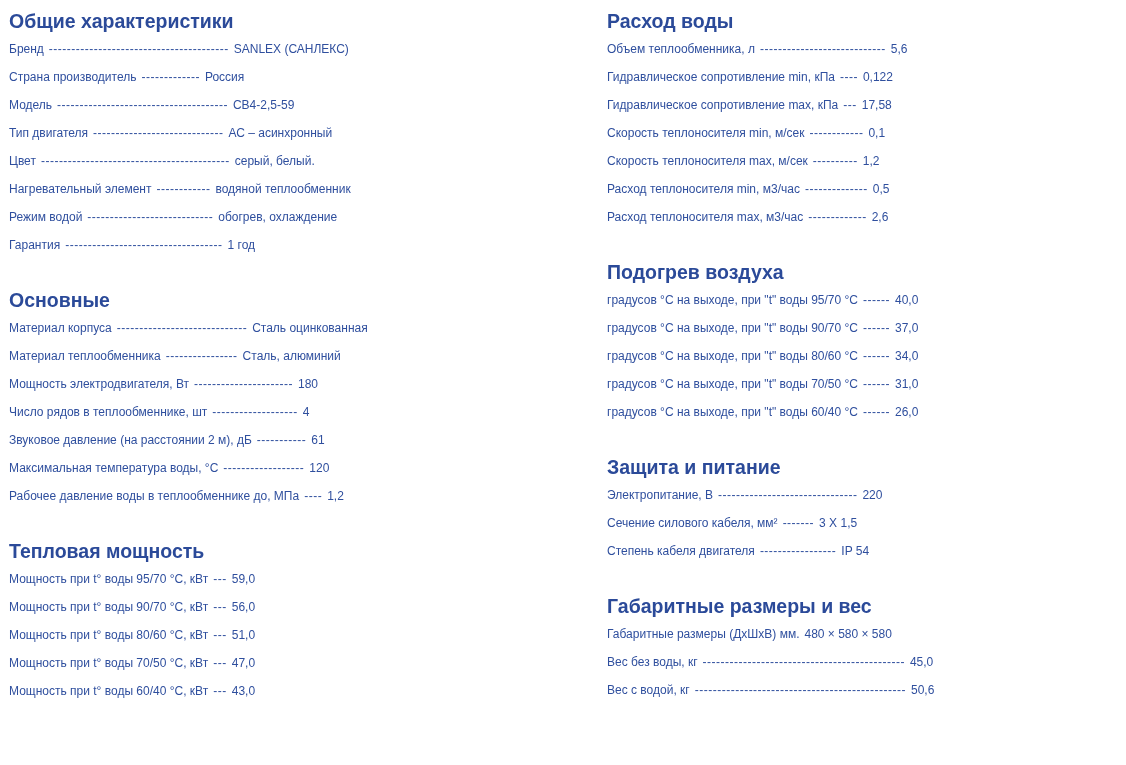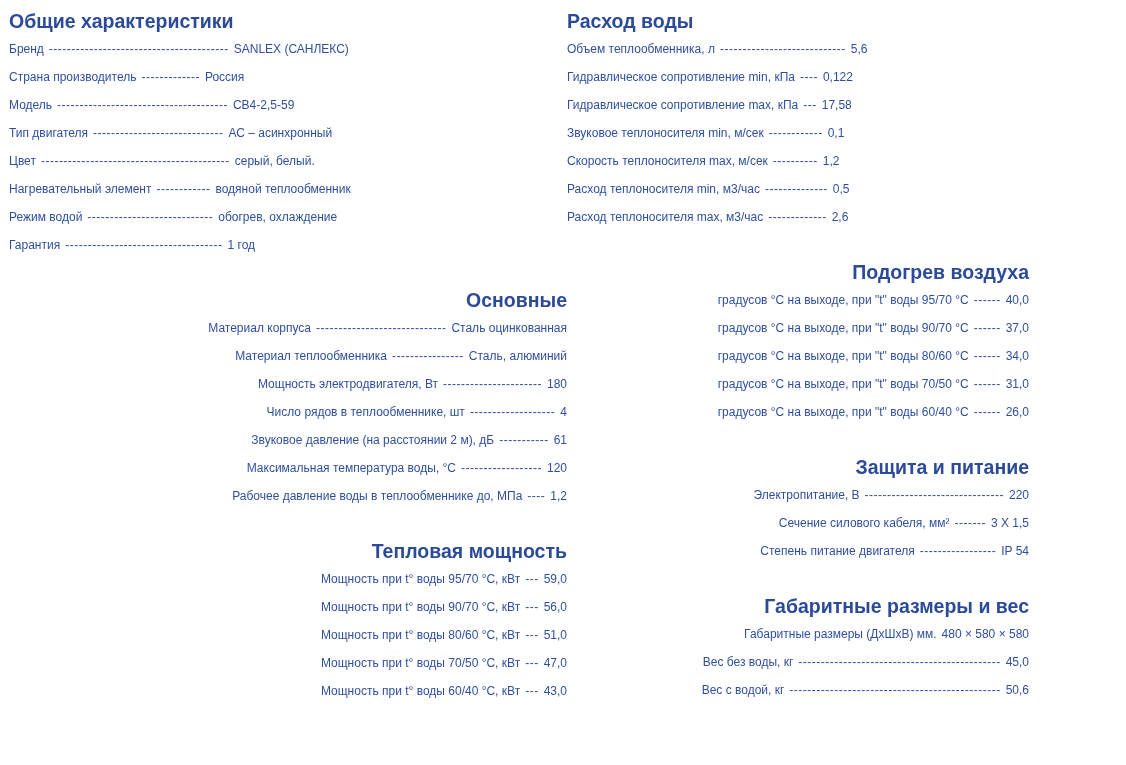--- a/index.html
+++ b/index.html
@@ -9,26 +9,27 @@
   }
   .page {
     width: 1126px;
     height: 765px;
     box-sizing: border-box;
     padding: 7px 0 0 9px;
     display: flex;
     font-family: "Liberation Sans", sans-serif;
     color: #2f4f9e;
     overflow: hidden;
+    gap: 40px;
   }
   .col { flex: 0 0 auto; }
   .col-left  { width: 558px; }
   .col-right { width: 462px; }
   section { margin: 0 0 0 0; padding: 0; }
-  section + section { margin-top: 27px; text-align: right; }
+  section + section { margin-top: 27px; }
   .sec-title {
     margin: 0;
     font-size: 19.5px;
     font-weight: 700;
     line-height: 28px;
     color: #2b4a99;
   }
   .row {
     font-size: 12px;
     line-height: 28px;
@@ -71,38 +72,38 @@
         <div class="row"><span class="lbl">Мощность при t° воды 70/50 °С, кВт</span><span class="leader">---</span><span class="val">47,0</span></div>
         <div class="row"><span class="lbl">Мощность при t° воды 60/40 °С, кВт</span><span class="leader">---</span><span class="val">43,0</span></div>
       </section>
     </div>
   <div class="col col-right">
       <section>
         <h2 class="sec-title">Расход воды</h2>
         <div class="row"><span class="lbl">Объем теплообменника, л</span><span class="leader">----------------------------</span><span class="val">5,6</span></div>
         <div class="row"><span class="lbl">Гидравлическое сопротивление min, кПа</span><span class="leader">----</span><span class="val">0,122</span></div>
         <div class="row"><span class="lbl">Гидравлическое сопротивление max, кПа</span><span class="leader">---</span><span class="val">17,58</span></div>
-        <div class="row"><span class="lbl">Звуковое теплоносителя min, м/сек</span><span class="leader">------------</span><span class="val">0,1</span></div>
+        <div class="row"><span class="lbl">Скорость теплоносителя min, м/сек</span><span class="leader">------------</span><span class="val">0,1</span></div>
         <div class="row"><span class="lbl">Скорость теплоносителя max, м/сек</span><span class="leader">----------</span><span class="val">1,2</span></div>
         <div class="row"><span class="lbl">Расход теплоносителя min, м3/час</span><span class="leader">--------------</span><span class="val">0,5</span></div>
         <div class="row"><span class="lbl">Расход теплоносителя max, м3/час</span><span class="leader">-------------</span><span class="val">2,6</span></div>
       </section>
       <section>
         <h2 class="sec-title">Подогрев воздуха</h2>
         <div class="row"><span class="lbl">градусов °С на выходе, при "t" воды 95/70 °С</span><span class="leader">------</span><span class="val">40,0</span></div>
         <div class="row"><span class="lbl">градусов °С на выходе, при "t" воды 90/70 °С</span><span class="leader">------</span><span class="val">37,0</span></div>
         <div class="row"><span class="lbl">градусов °С на выходе, при "t" воды 80/60 °С</span><span class="leader">------</span><span class="val">34,0</span></div>
         <div class="row"><span class="lbl">градусов °С на выходе, при "t" воды 70/50 °С</span><span class="leader">------</span><span class="val">31,0</span></div>
         <div class="row"><span class="lbl">градусов °С на выходе, при "t" воды 60/40 °С</span><span class="leader">------</span><span class="val">26,0</span></div>
       </section>
       <section>
         <h2 class="sec-title">Защита и питание</h2>
         <div class="row"><span class="lbl">Электропитание, В</span><span class="leader">-------------------------------</span><span class="val">220</span></div>
         <div class="row"><span class="lbl">Сечение силового кабеля, мм²</span><span class="leader">-------</span><span class="val">3 X 1,5</span></div>
-        <div class="row"><span class="lbl">Степень питание двигателя</span><span class="leader">-----------------</span><span class="val">IP 54</span></div>
+        <div class="row"><span class="lbl">Степень кабеля двигателя</span><span class="leader">-----------------</span><span class="val">IP 54</span></div>
       </section>
       <section>
         <h2 class="sec-title">Габаритные размеры и вес</h2>
         <div class="row"><span class="lbl">Габаритные размеры (ДхШхВ) мм.</span><span class="val">480 × 580 × 580</span></div>
         <div class="row"><span class="lbl">Вес без воды, кг</span><span class="leader">---------------------------------------------</span><span class="val">45,0</span></div>
         <div class="row"><span class="lbl">Вес с водой, кг</span><span class="leader">-----------------------------------------------</span><span class="val">50,6</span></div>
       </section>
     </div>
 </div>
 

